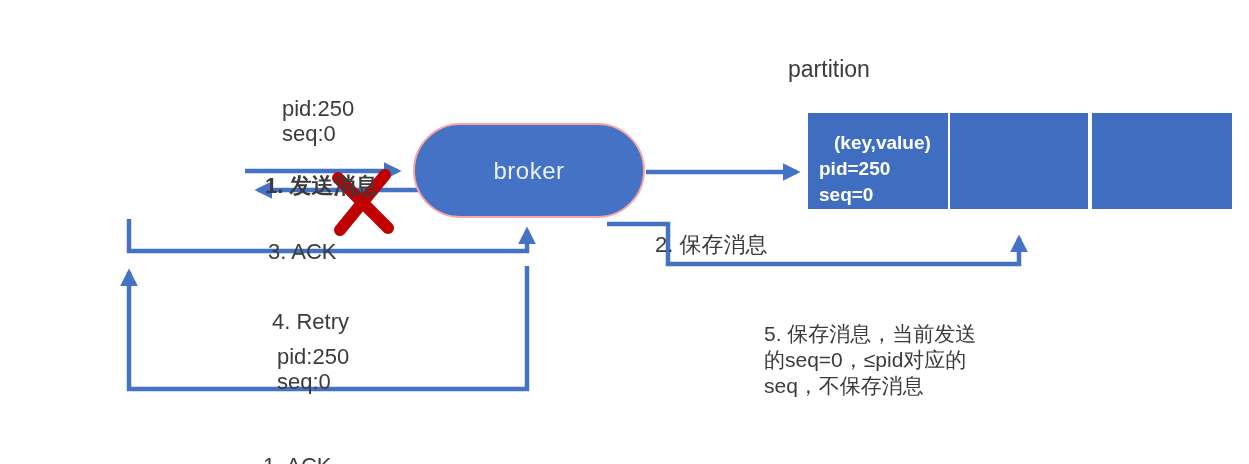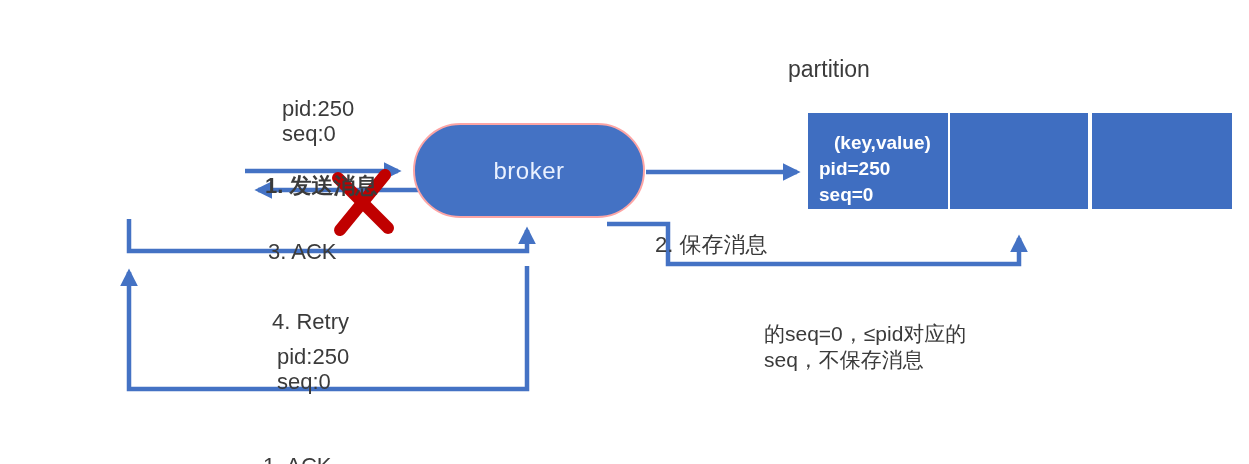--- a/index.html
+++ b/index.html
@@ -163,19 +163,20 @@
   <div class="anno anno-step2">2. 保存消息</div>
 
   <div class="anno anno-step4">4. Retry</div>
 
   <div class="anno anno-retry-meta">
     <div>pid:250</div>
     <div>seq:0</div>
   </div>
 
   <div class="anno anno-step5">
+    <div>5. 保存消息，当前发送</div>
     <div>的seq=0，≤pid对应的</div>
     <div>seq，不保存消息</div>
   </div>
 
   <div class="anno anno-step6">1. ACK</div>
 
 </div>
 
 </body></html>

